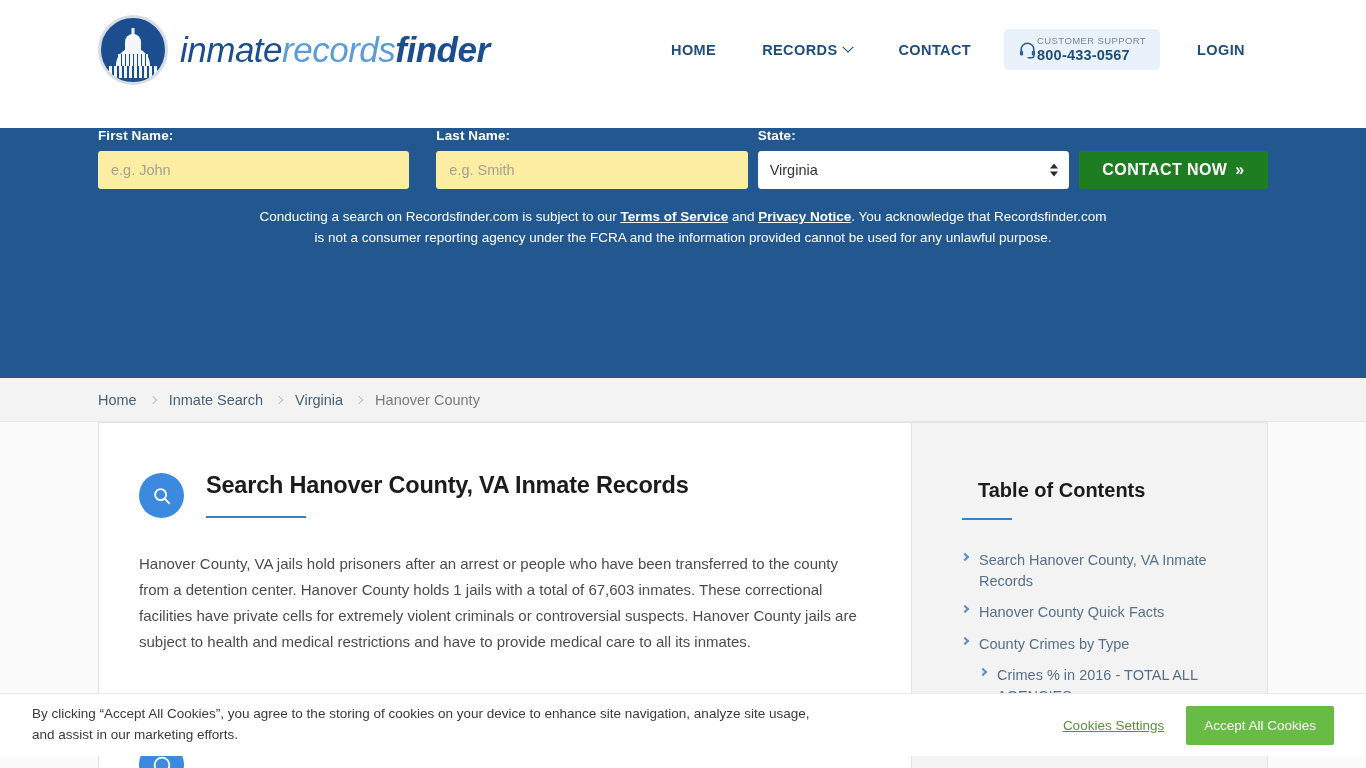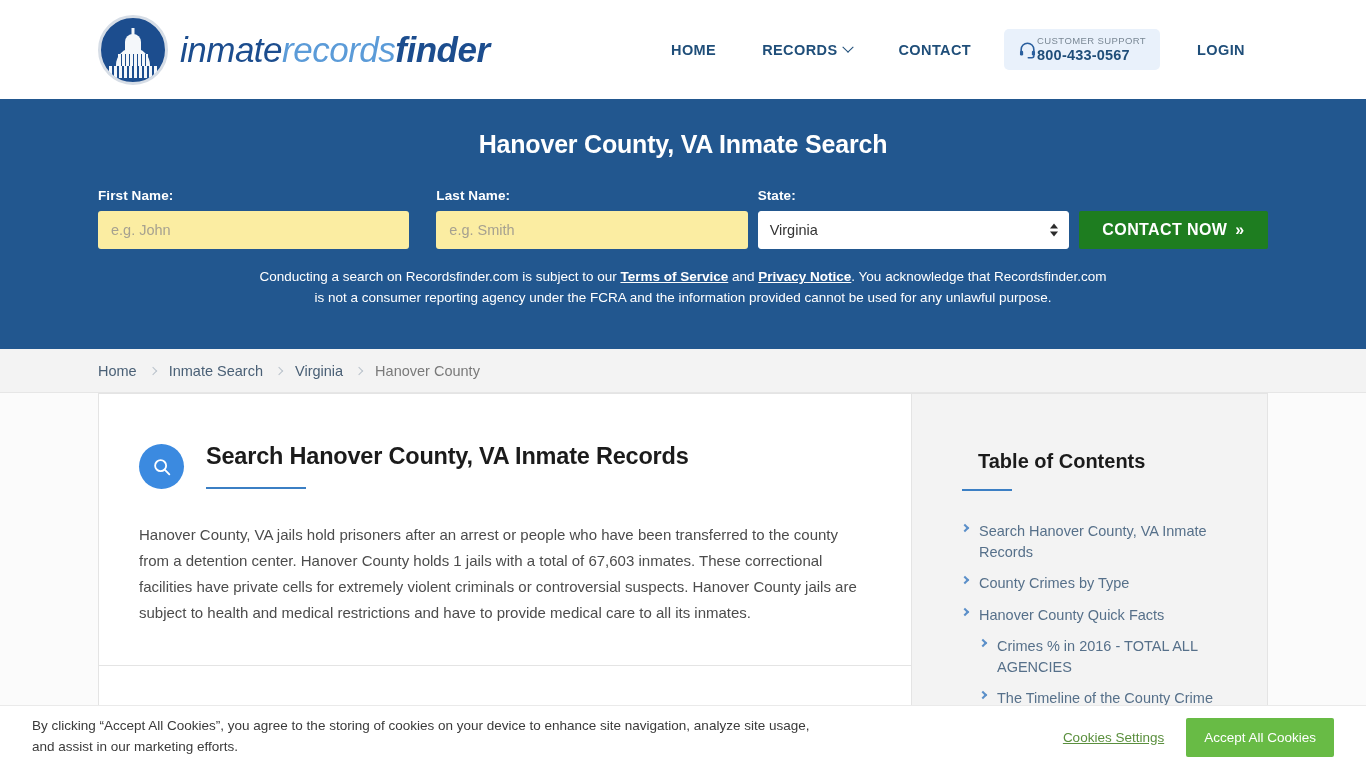--- a/index.html
+++ b/index.html
@@ -224,21 +224,21 @@
   .toc-chev {
     flex: none; margin-top: 4px;
     width: 6px; height: 6px;
     border-right: 2px solid #5b8fc9; border-top: 2px solid #5b8fc9;
     transform: rotate(45deg);
   }
   .toc-list a { color: #56708a; text-decoration: none; cursor: pointer; }
 
   
   .cookie-bar {
-    position: absolute; left: 0; bottom: 0;
+    position: absolute; left: 0; bottom: 12px;
     width: 1366px; height: 63px;
     background: #ffffff;
     border-top: 1px solid #eaeaea;
     display: flex; align-items: center;
     padding: 0 32px 0 32px;
   }
   .cookie-text {
     font-size: 13.5px; color: #3a3a3a; line-height: 1.55;
     max-width: 800px;
   }
@@ -295,21 +295,20 @@
       </div>
     </div>
 
     <a class="nav-link">
         <span>LOGIN</span>
       </a>
   </div>
 </div>
 
 <div class="hero">
-  <h1 class="hero-title">Hanover County, VA Inmate Search</h1>
 
   <div class="search-form">
     <div class="field f-first">
       <label>First Name:</label>
       <input class="txt-input" type="text" placeholder="e.g. John" style="">
     </div>
     <div class="field f-last">
       <label>Last Name:</label>
       <input class="txt-input" type="text" placeholder="e.g. Smith" style="">
     </div>
@@ -378,25 +377,25 @@
   <div class="side-card">
     <h3 class="toc-title">Table of Contents</h3>
     <div class="toc-rule"></div>
     <ul class="toc-list">
       <li>
           <span class="toc-chev"></span>
           <a>Search Hanover County, VA Inmate Records</a>
         </li>
       <li>
           <span class="toc-chev"></span>
-          <a>County Crimes by Type</a>
+          <a>Hanover County Quick Facts</a>
         </li>
       <li>
           <span class="toc-chev"></span>
-          <a>Hanover County Quick Facts</a>
+          <a>County Crimes by Type</a>
         </li>
       <li class="sub">
           <span class="toc-chev"></span>
           <a>Crimes % in 2016 - TOTAL ALL AGENCIES</a>
         </li>
       <li class="sub">
           <span class="toc-chev"></span>
           <a>The Timeline of the County Crime Trends</a>
         </li>
     </ul>

